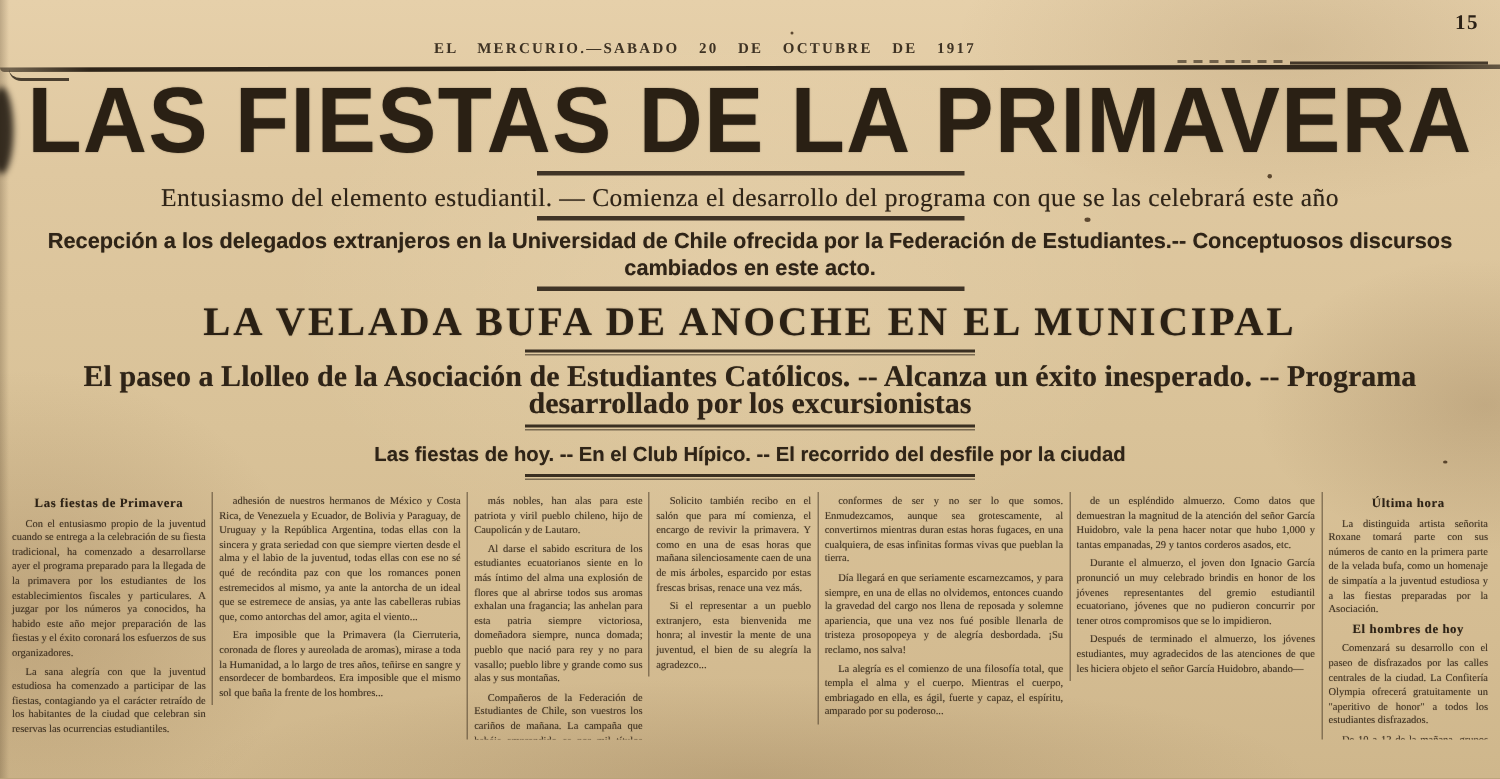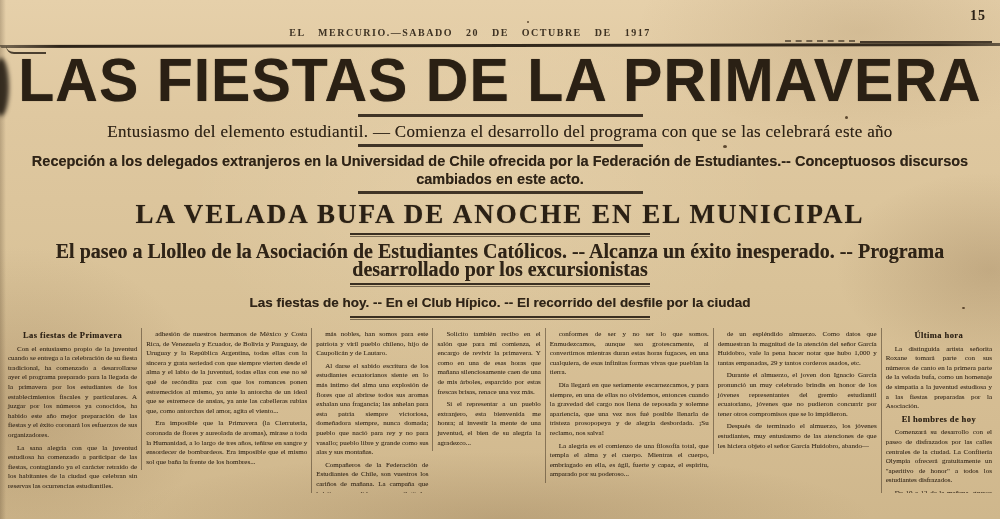--- a/index.html
+++ b/index.html
@@ -124,40 +124,40 @@
       <p>Con el entusiasmo propio de la juventud cuando se entrega a la celebración de su fiesta tradicional, ha comenzado a desarrollarse ayer el programa preparado para la llegada de la primavera por los estudiantes de los establecimientos fiscales y particulares. A juzgar por los números ya conocidos, ha habido este año mejor preparación de las fiestas y el éxito coronará los esfuerzos de sus organizadores.</p>
       <p>La sana alegría con que la juventud estudiosa ha comenzado a participar de las fiestas, contagiando ya el carácter retraído de los habitantes de la ciudad que celebran sin reservas las ocurrencias estudiantiles.</p>
     </article>
 
     <article class="col c2">
       <p>adhesión de nuestros hermanos de México y Costa Rica, de Venezuela y Ecuador, de Bolivia y Paraguay, de Uruguay y la República Argentina, todas ellas con la sincera y grata seriedad con que siempre vierten desde el alma y el labio de la juventud, todas ellas con ese no sé qué de recóndita paz con que los romances ponen estremecidos al mismo, ya ante la antorcha de un ideal que se estremece de ansias, ya ante las cabelleras rubias que, como antorchas del amor, agita el viento...</p>
       <p>Era imposible que la Primavera (la Cierruteria, coronada de flores y aureolada de aromas), mirase a toda la Humanidad, a lo largo de tres años, teñirse en sangre y ensordecer de bombardeos. Era imposible que el mismo sol que baña la frente de los hombres...</p>
     </article>
 
     <article class="col c3">
-      <p>más nobles, han somos para este patriota y viril pueblo chileno, hijo de Caupolicán y de Lautaro.</p>
+      <p>más nobles, han alas para este patriota y viril pueblo chileno, hijo de Caupolicán y de Lautaro.</p>
       <p>Al darse el sabido escritura de los estudiantes ecuatorianos siente en lo más íntimo del alma una explosión de flores que al abrirse todos sus aromas exhalan una fragancia; las anhelan para esta patria siempre victoriosa, domeñadora siempre, nunca domada; pueblo que nació para rey y no para vasallo; pueblo libre y grande como sus alas y sus montañas.</p>
       <p>Compañeros de la Federación de Estudiantes de Chile, son vuestros los cariños de mañana. La campaña que habéis emprendido es por mil títulos hermosa; es vuestra patria, la salvaguardia de sus más caros intereses en la América latina...</p>
     </article>
 
     <article class="col c4">
       <p>Solicito también recibo en el salón que para mí comienza, el encargo de revivir la primavera. Y como en una de esas horas que mañana silenciosamente caen de una de mis árboles, esparcido por estas frescas brisas, renace una vez más.</p>
       <p>Si el representar a un pueblo extranjero, esta bienvenida me honra; al investir la mente de una juventud, el bien de su alegría la agradezco...</p>
     </article>
 
     <article class="col c5">
       <p>conformes de ser y no ser lo que somos. Enmudezcamos, aunque sea grotescamente, al convertirnos mientras duran estas horas fugaces, en una cualquiera, de esas infinitas formas vivas que pueblan la tierra.</p>
       <p>Día llegará en que seriamente escarnezcamos, y para siempre, en una de ellas no olvidemos, entonces cuando la gravedad del cargo nos llena de reposada y solemne apariencia, que una vez nos fué posible llenarla de tristeza prosopopeya y de alegría desbordada. ¡Su reclamo, nos salva!</p>
       <p>La alegría es el comienzo de una filosofía total, que templa el alma y el cuerpo. Mientras el cuerpo, embriagado en ella, es ágil, fuerte y capaz, el espíritu, amparado por su poderoso...</p>
     </article>
 
     <article class="col c6">
       <p>de un espléndido almuerzo. Como datos que demuestran la magnitud de la atención del señor García Huidobro, vale la pena hacer notar que hubo 1,000 y tantas empanadas, 29 y tantos corderos asados, etc.</p>
       <p>Durante el almuerzo, el joven don Ignacio García pronunció un muy celebrado brindis en honor de los jóvenes representantes del gremio estudiantil ecuatoriano, jóvenes que no pudieron concurrir por tener otros compromisos que se lo impidieron.</p>
-      <p>Después de terminado el almuerzo, los jóvenes estudiantes, muy entusiasmo de las atenciones de que les hiciera objeto el señor García Huidobro, abando—</p>
+      <p>Después de terminado el almuerzo, los jóvenes estudiantes, muy agradecidos de las atenciones de que les hiciera objeto el señor García Huidobro, abando—</p>
     </article>
 
     <article class="col c7">
       <h3 class="col-head">Última hora</h3>
       <p>La distinguida artista señorita Roxane tomará parte con sus números de canto en la primera parte de la velada bufa, como un homenaje de simpatía a la juventud estudiosa y a las fiestas preparadas por la Asociación.</p>
       <h3 class="col-head">El hombres de hoy</h3>
       <p>Comenzará su desarrollo con el paseo de disfrazados por las calles centrales de la ciudad. La Confitería Olympia ofrecerá gratuitamente un "aperitivo de honor" a todos los estudiantes disfrazados.</p>
       <p>De 10 a 12 de la mañana, grupos de enmascarados visitarán los orfelinatos y hospitales repartiendo obsequios.</p>
     </article>
 

